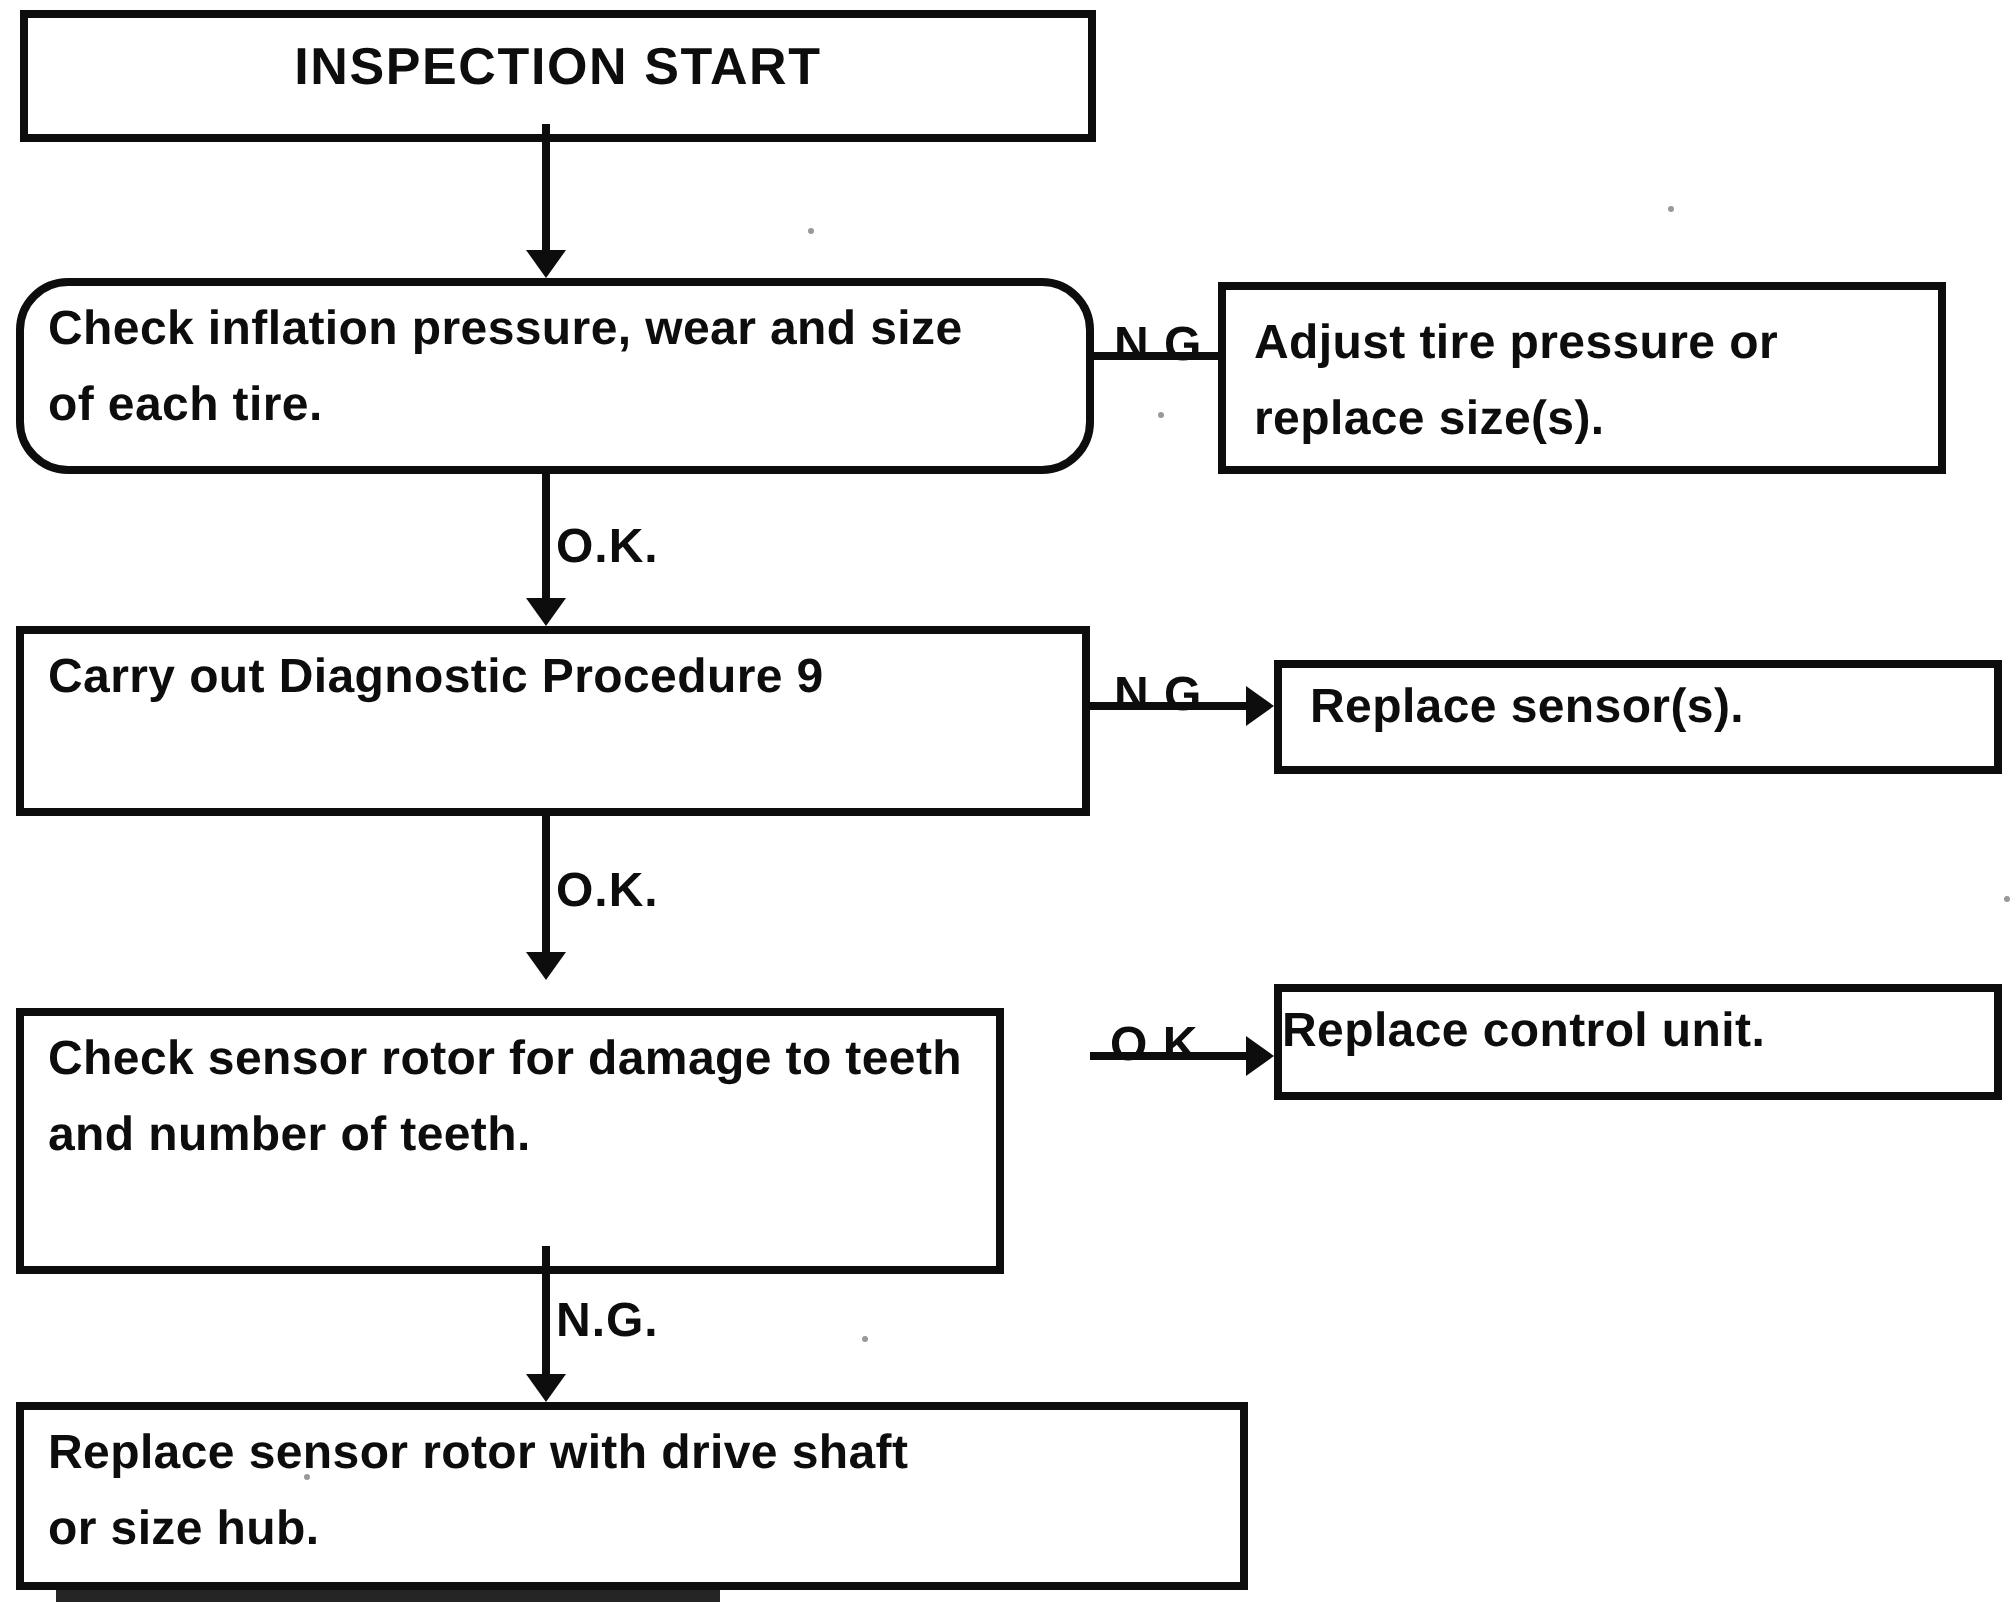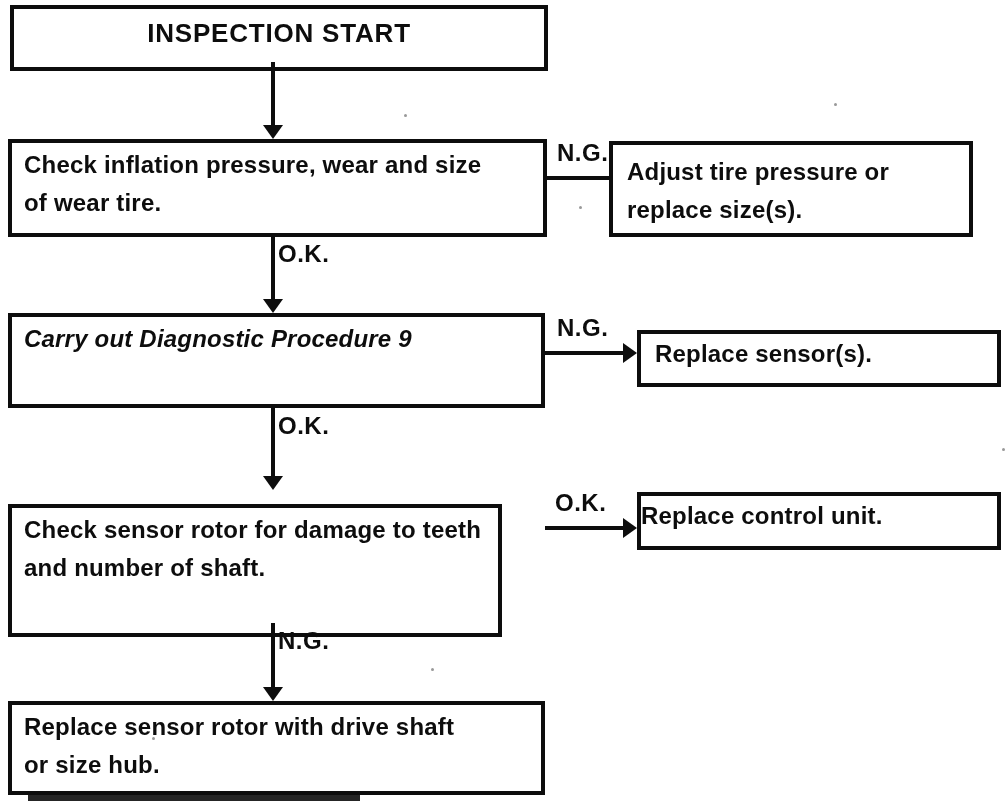--- a/index.html
+++ b/index.html
@@ -27,27 +27,27 @@
     font-weight:700;
     line-height:38px;
     white-space:nowrap;
     letter-spacing:.2px;
   }
   .spec{
     -webkit-text-stroke:.8px var(--ink);
   }
   #n-start{left:10px;top:5px;width:538px;height:66px;display:flex;align-items:center;justify-content:center;padding-bottom:10px;}
   #n-start .line{font-size:26px;letter-spacing:.8px;}
-  #n-tires{left:8px;top:139px;width:539px;height:98px;padding:3px 8px 0 12px;}
+  #n-tires{left:8px;top:139px;width:539px;height:98px;padding:3px 8px 0 12px;border-radius:26px;}
   #n-adjust{left:609px;top:141px;width:364px;height:96px;padding:8px 8px 0 14px;}
-  #n-diag{left:8px;top:313px;width:537px;height:95px;padding:3px 8px 0 12px;font-style:italic;}
+  #n-diag{left:8px;top:313px;width:537px;height:95px;padding:3px 8px 0 12px;}
   #n-sensors{left:637px;top:330px;width:364px;height:57px;padding:1px 8px 0 14px;}
   #n-rotor{left:8px;top:504px;width:494px;height:133px;padding:3px 8px 0 12px;}
   #n-ctrl{left:637px;top:492px;width:364px;height:58px;padding:1px 8px 0 0;}
-  #n-hub{left:8px;top:701px;width:537px;height:94px;padding:3px 8px 0 12px;}
+  #n-hub{left:8px;top:701px;width:616px;height:94px;padding:3px 8px 0 12px;}
   
   .varrow{position:absolute;width:20px;}
   .varrow .stem{position:absolute;left:8px;top:0;bottom:6px;width:4px;background:var(--ink);}
   .varrow .head{position:absolute;left:0;bottom:0;width:0;height:0;
     border-left:10px solid transparent;border-right:10px solid transparent;
     border-top:14px solid var(--ink);}
   .harrow{position:absolute;height:20px;}
   .harrow .stem{position:absolute;top:8px;left:0;right:6px;height:4px;background:var(--ink);}
   .harrow .head{position:absolute;right:0;top:0;width:0;height:0;
     border-top:10px solid transparent;border-bottom:10px solid transparent;
@@ -57,20 +57,21 @@
   #a-diag-ok{left:263px;top:408px;height:82px;}
   #a-rotor-ng{left:263px;top:623px;height:78px;}
   #a-tires-ng{left:547px;top:168px;width:90px;}
   #a-diag-ng{left:545px;top:343px;width:92px;}
   #a-rotor-ok{left:545px;top:518px;width:92px;}
   
   .lbl{
     position:absolute;
     font-size:24px;font-weight:700;line-height:26px;letter-spacing:.5px;
     white-space:nowrap;
+    margin-top:20px;
   }
   #l-tires-ng{left:557px;top:140px;}
   #l-tires-ok{left:278px;top:241px;}
   #l-diag-ng{left:557px;top:315px;}
   #l-diag-ok{left:278px;top:413px;}
   #l-rotor-ok{left:555px;top:490px;}
   #l-rotor-ng{left:278px;top:628px;}
   
   .smudge{position:absolute;left:28px;top:795px;width:332px;height:6px;background:var(--ink);opacity:.9;}
   .spk{position:absolute;width:3px;height:3px;border-radius:50%;background:#333;opacity:.5;}
@@ -84,21 +85,21 @@
     <span class="line">INSPECTION START</span>
   </div>
 
   <div class="varrow" id="a-start">
       <i class="stem"></i>
       <i class="head"></i>
     </div>
 
   <div class="node" id="n-tires">
     <div class="line">Check inflation pressure, wear and size</div>
-    <div class="line">of wear tire.</div>
+    <div class="line">of each tire.</div>
   </div>
 
   <span class="lbl" id="l-tires-ng">N.G.</span>
   <div class="harrow" id="a-tires-ng">
       <i class="stem"></i>
       <i class="head"></i>
     </div>
   <div class="node" id="n-adjust">
     <div class="line">Adjust tire pressure or</div>
     <div class="line">replace size(s).</div>
@@ -124,21 +125,21 @@
   </div>
 
   <span class="lbl" id="l-diag-ok">O.K.</span>
   <div class="varrow" id="a-diag-ok">
       <i class="stem"></i>
       <i class="head"></i>
     </div>
 
   <div class="node" id="n-rotor">
     <div class="line">Check sensor rotor for damage to teeth</div>
-    <div class="line">and number of shaft.</div>
+    <div class="line">and number of teeth.</div>
   </div>
 
   <span class="lbl" id="l-rotor-ok">O.K.</span>
   <div class="harrow" id="a-rotor-ok">
       <i class="stem"></i>
       <i class="head"></i>
     </div>
   <div class="node" id="n-ctrl">
     <div class="line">Replace control unit.</div>
   </div>

